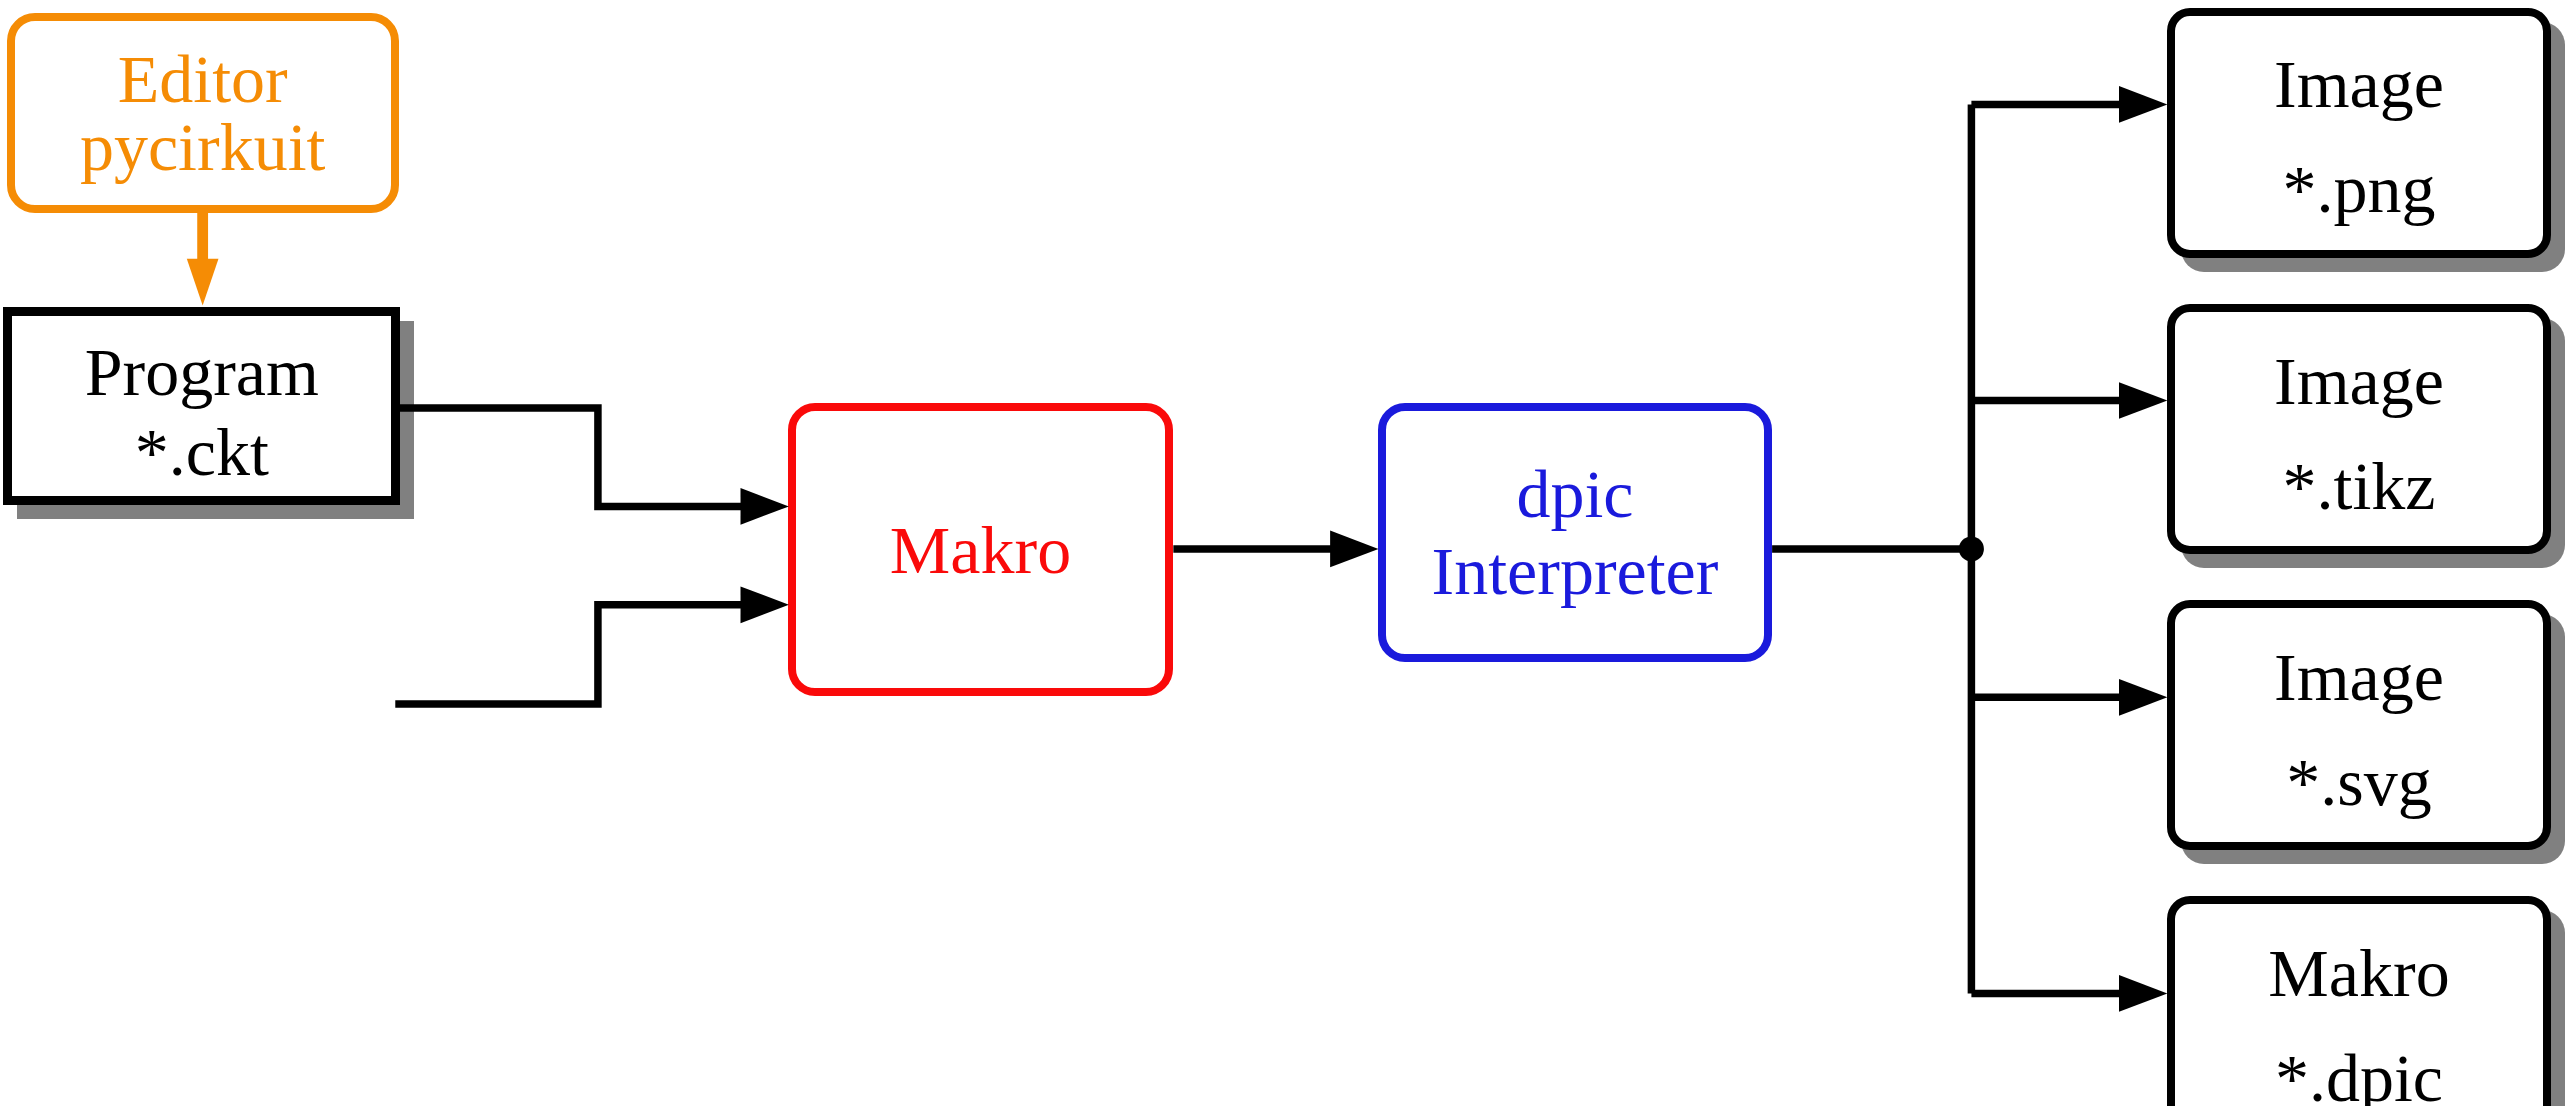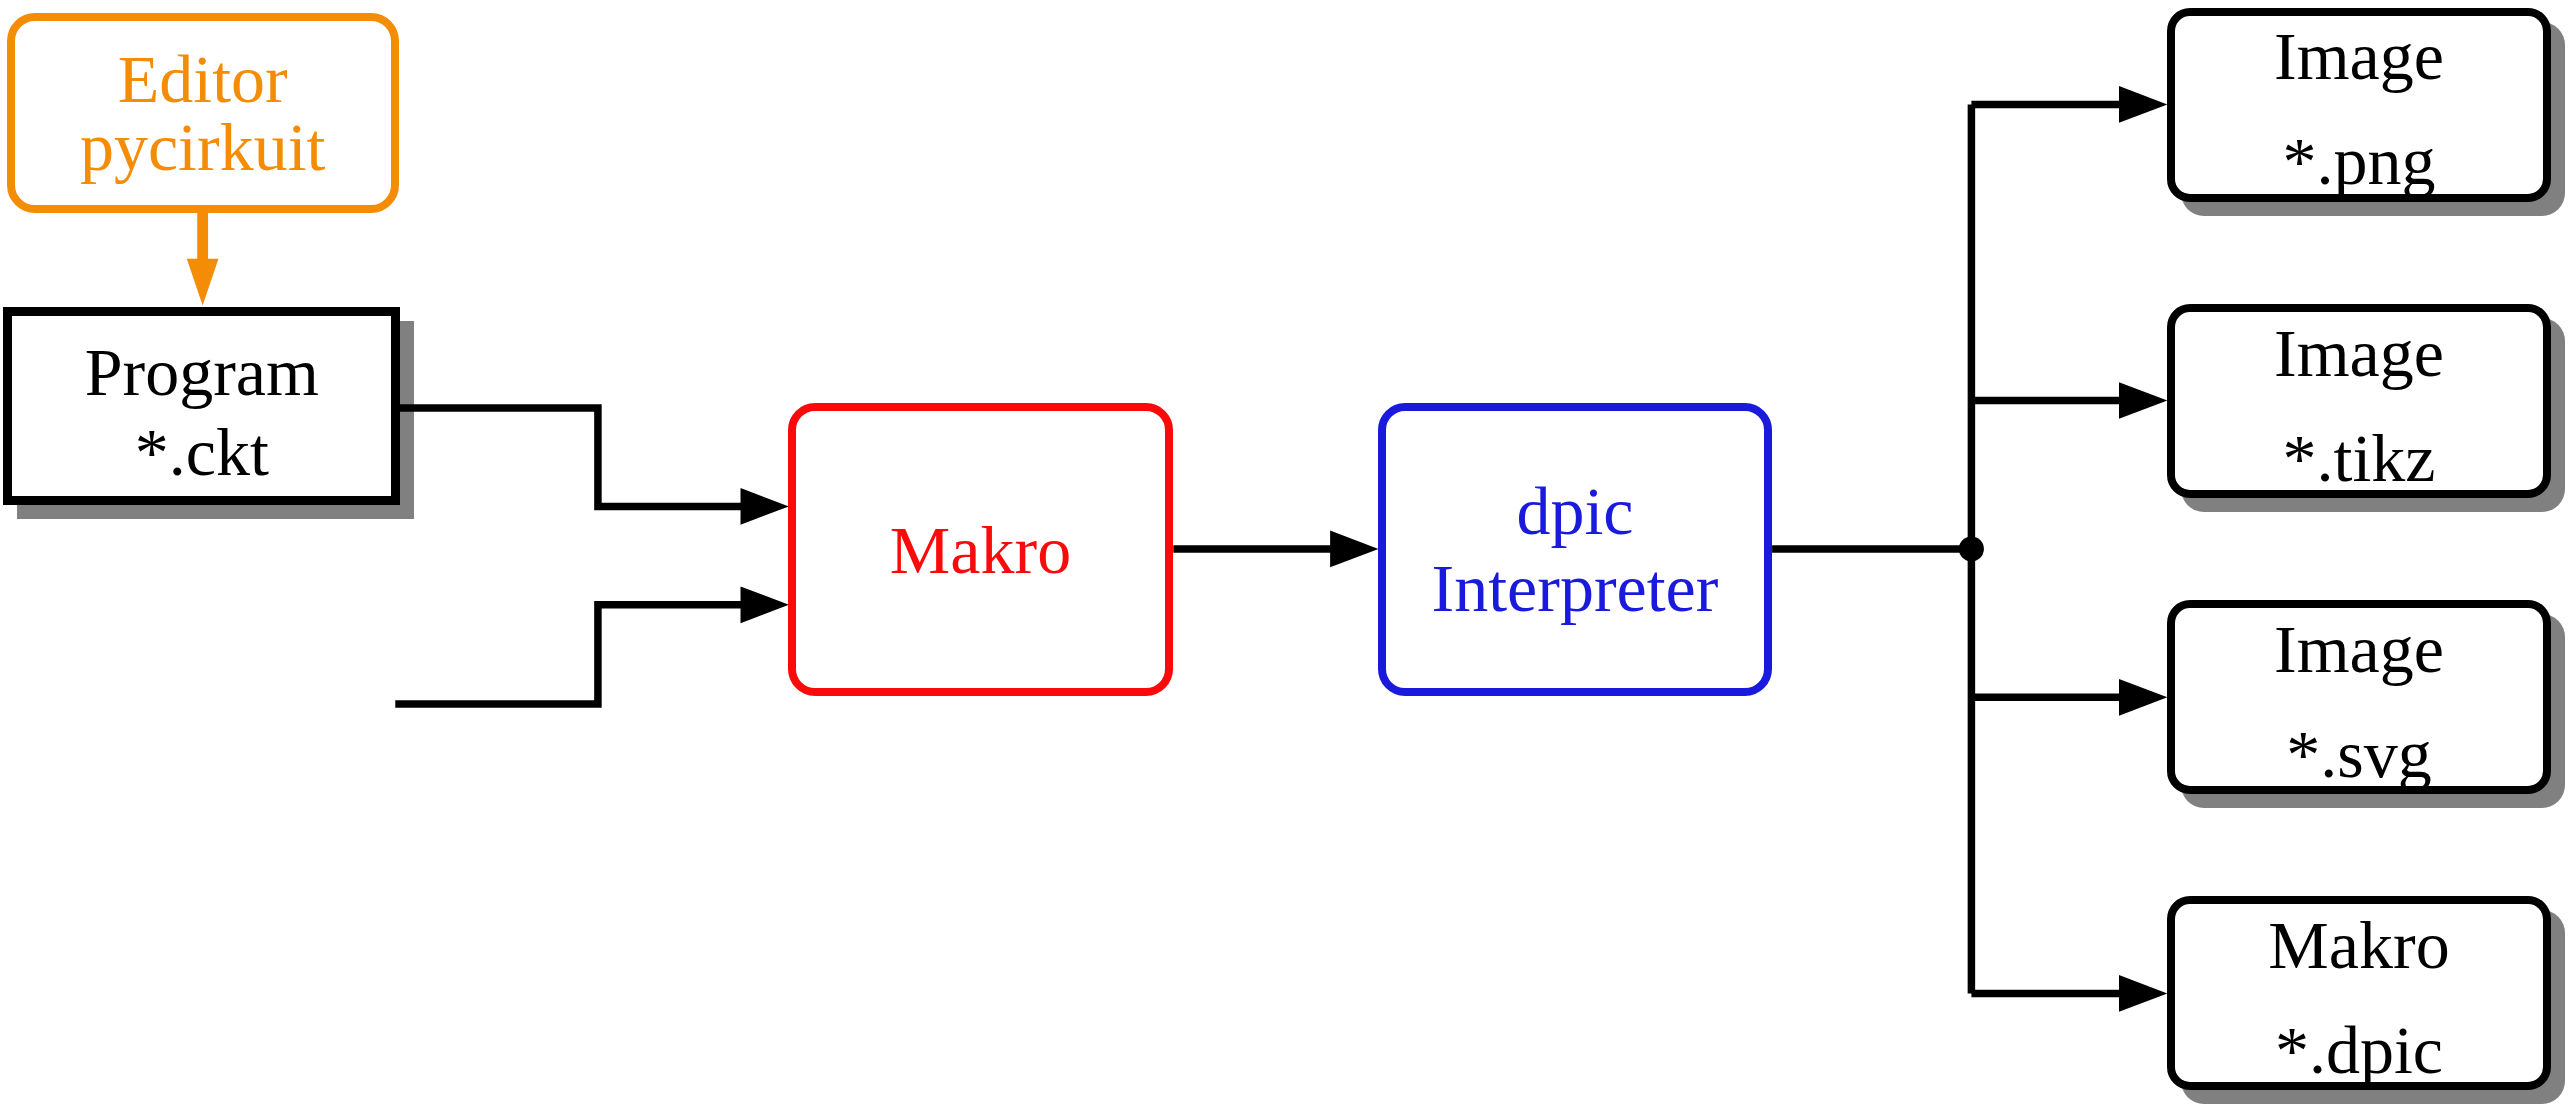--- a/index.html
+++ b/index.html
@@ -54,30 +54,30 @@
 
   
   #node-makro {
     left: 788px; top: 403px; width: 385px; height: 293px;
     border: 8.3px solid var(--color-red);
     border-radius: 27px;
     color: var(--color-red);
     gap: 11.7px;
   }
   #node-dpic {
-    left: 1378px; top: 403px; width: 394px; height: 293px;
+    left: 1378px; top: 403px; width: 394px; height: 259px;
     border: 8.3px solid var(--color-blue);
     border-radius: 27px;
     color: var(--color-blue);
     gap: 9px;
   }
 
   
   .out-box {
-    left: 2167px; width: 384px; height: 194px;
+    left: 2167px; width: 384px; height: 250px;
     border: 8.3px solid var(--color-line);
     border-radius: 23px;
     box-shadow: 14px 14px 0 var(--color-shadow);
     gap: 37px; padding-top: 8.3px;
   }
   #node-png  { top: 7.5px;    }
   #node-jpeg { top: 304px;  }
   #node-svg  { top: 600px;  }
   #node-tikz { top: 896px; }
 

